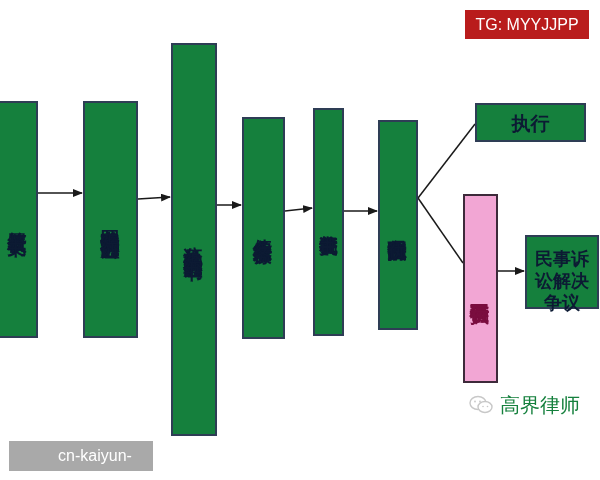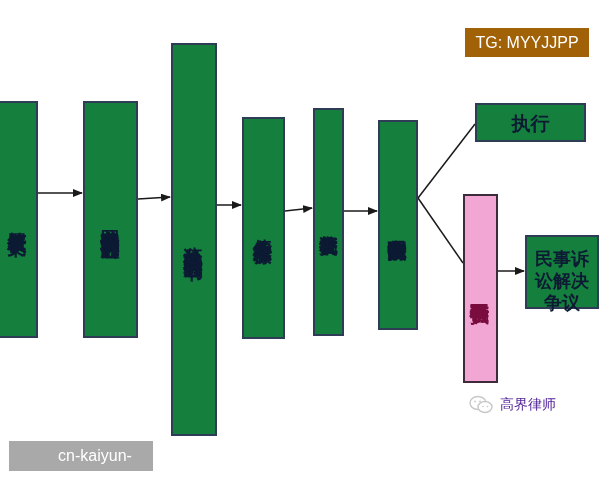--- a/index.html
+++ b/index.html
@@ -17,33 +17,33 @@
     font-size: 19px;
     line-height: 24px;
     text-align: center;
   }
   .box.pink { background: #f2a6d4; border-color: #3d2a3a; color: #7a0d3f; }
   .vtext { writing-mode: vertical-rl; text-orientation: upright; letter-spacing: 1px; }
   .vtext2 { writing-mode: vertical-rl; text-orientation: upright; line-height: 25px; letter-spacing: 1px; }
   .htext { white-space: pre-line; margin-top: 18px; }
   svg.arrows { position: absolute; left: 0; top: 0; width: 600px; height: 480px; pointer-events: none; }
   .wm-top {
-    position: absolute; left: 465px; top: 28px; width: 124px; height: 29px;
-    background: #a16207; color: #ffffff; font-family: "Liberation Sans", sans-serif;
+    position: absolute; left: 465px; top: 10px; width: 124px; height: 29px;
+    background: #b91c1c; color: #ffffff; font-family: "Liberation Sans", sans-serif;
     font-size: 16px; line-height: 29px; text-align: center;
   }
   .wm-bottom {
     position: absolute; left: 9px; top: 441px; width: 144px; height: 30px;
     background: #a9a9a9; color: #ffffff; font-family: "Liberation Sans", sans-serif;
     font-size: 16px; line-height: 30px; text-align: center; padding-left: 28px;
   }
   .credit {
     position: absolute; left: 468px; top: 393px; height: 24px;
     display: flex; align-items: center; gap: 6px;
-    color: #4c1d95; font-size: 14px;
+    color: #15803d; font-size: 20px;
   }
   .wechat-icon { width: 26px; height: 20px; }
 </style>
 </head>
 <body>
 
 <svg class="arrows" viewBox="0 0 600 480">
   <defs>
     <marker id="ah" markerWidth="10" markerHeight="8" refX="9" refY="4" orient="auto" markerUnits="userSpaceOnUse">
       <path d="M0,0 L10,4 L0,8 Z" fill="#1a1a1a"></path>

